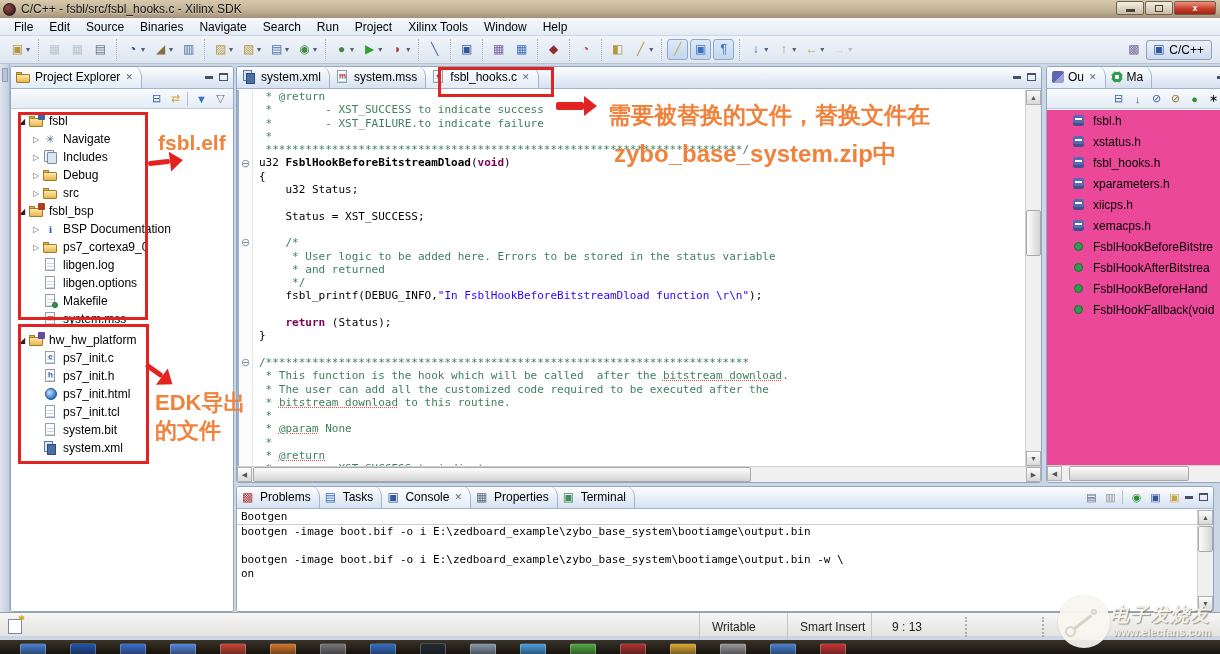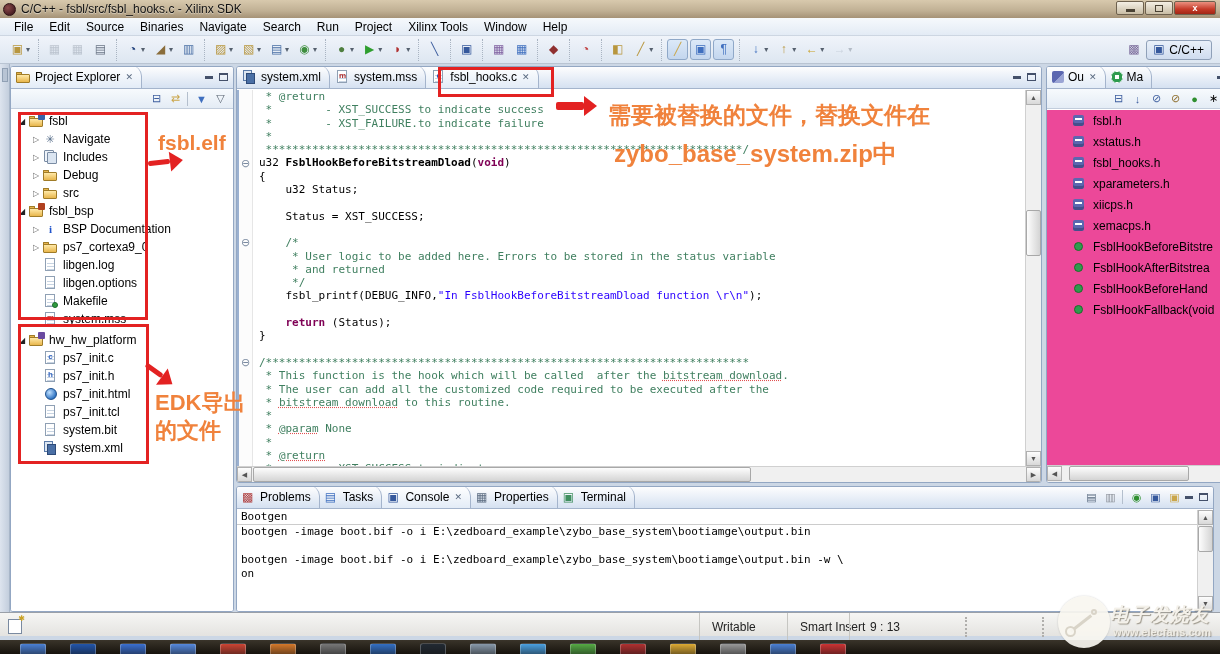--- a/index.html
+++ b/index.html
@@ -705,21 +705,21 @@
       <span class="sc-arrow" style="top:0;">▲</span>
       <span class="sc-thumb" style="top:16px; height:26px;"></span>
       <span class="sc-arrow" style="bottom:0;">▼</span>
     </div>
   </div>
 
   <div class="statusbar">
     <span class="sb-icon"></span>
     <span class="sb-cell" style="left:699px; width:88px;">Writable</span>
     <span class="sb-cell" style="left:787px; width:84px;">Smart Insert</span>
-    <span class="sb-cell" style="left:849px; width:94px;padding-left:20px;">9 : 13</span>
+    <span class="sb-cell" style="left:871px; width:94px;padding-left:20px;">9 : 13</span>
     <span class="sb-grip" style="left:965px;"></span>
     <span class="sb-grip" style="left:1042px;"></span>
   </div>
 
   <div class="taskbar" id="taskbar">
       <span class="tk-ic" style="background: linear-gradient(rgb(74, 127, 212), rgb(17, 17, 17));"></span>
       <span class="tk-ic" style="background: linear-gradient(rgb(34, 85, 170), rgb(17, 17, 17));"></span>
       <span class="tk-ic" style="background: linear-gradient(rgb(58, 111, 208), rgb(17, 17, 17));"></span>
       <span class="tk-ic" style="background: linear-gradient(rgb(85, 136, 221), rgb(17, 17, 17));"></span>
       <span class="tk-ic" style="background: linear-gradient(rgb(204, 68, 51), rgb(17, 17, 17));"></span>

